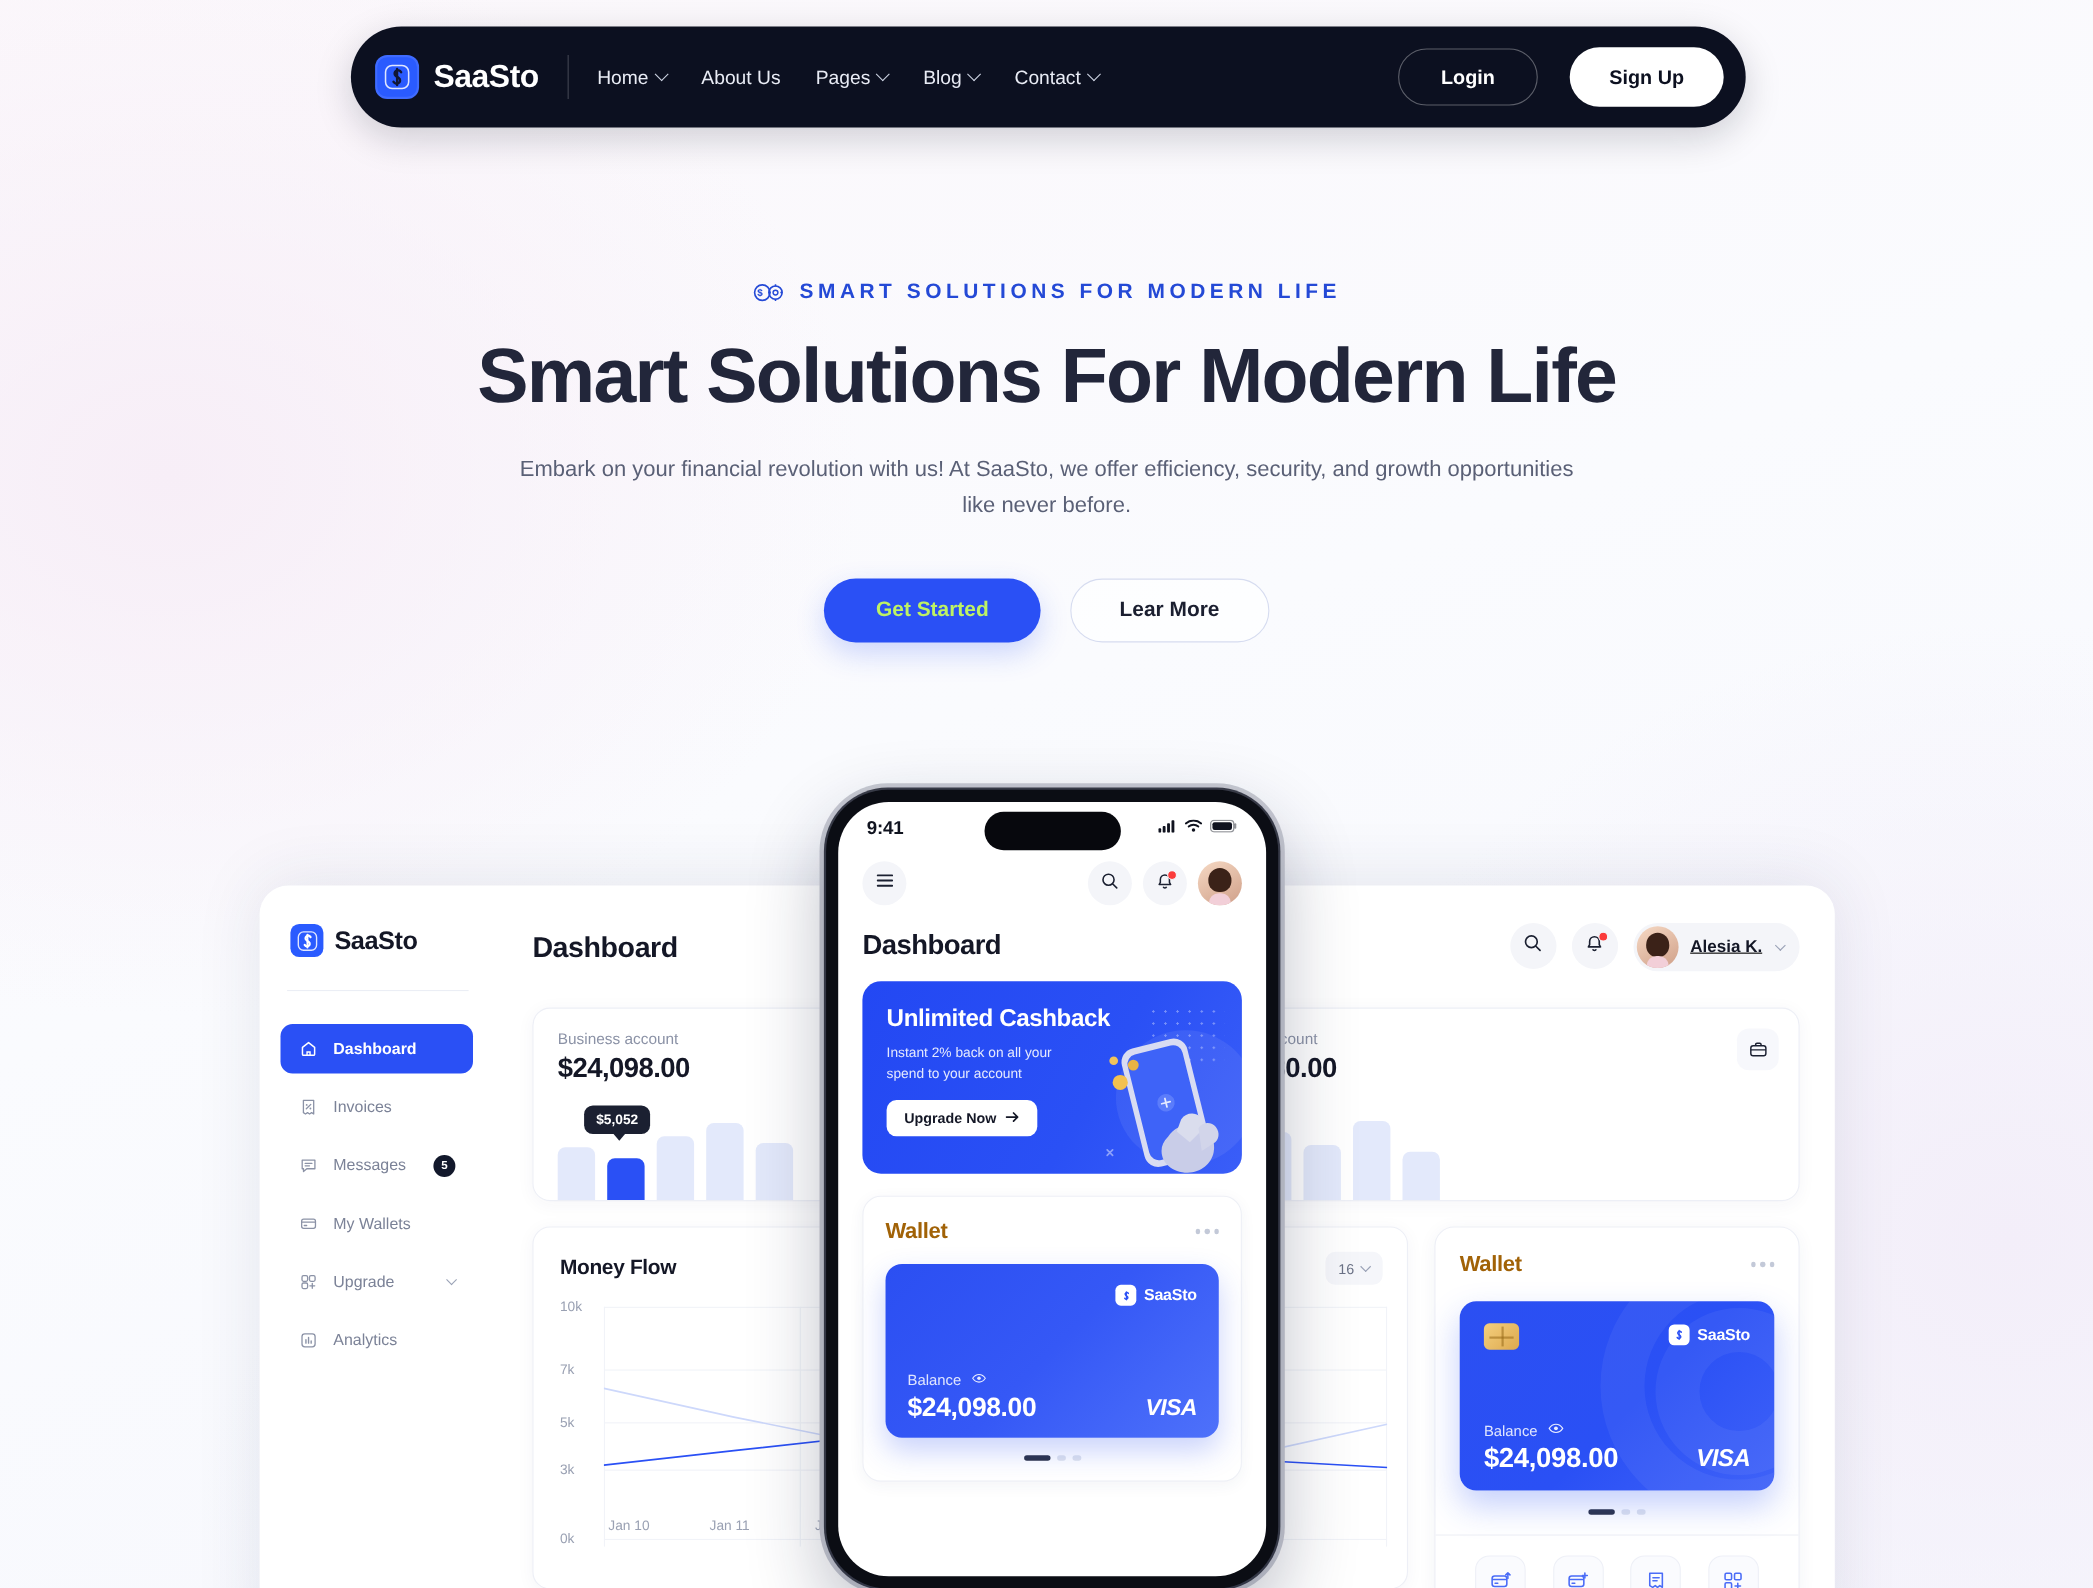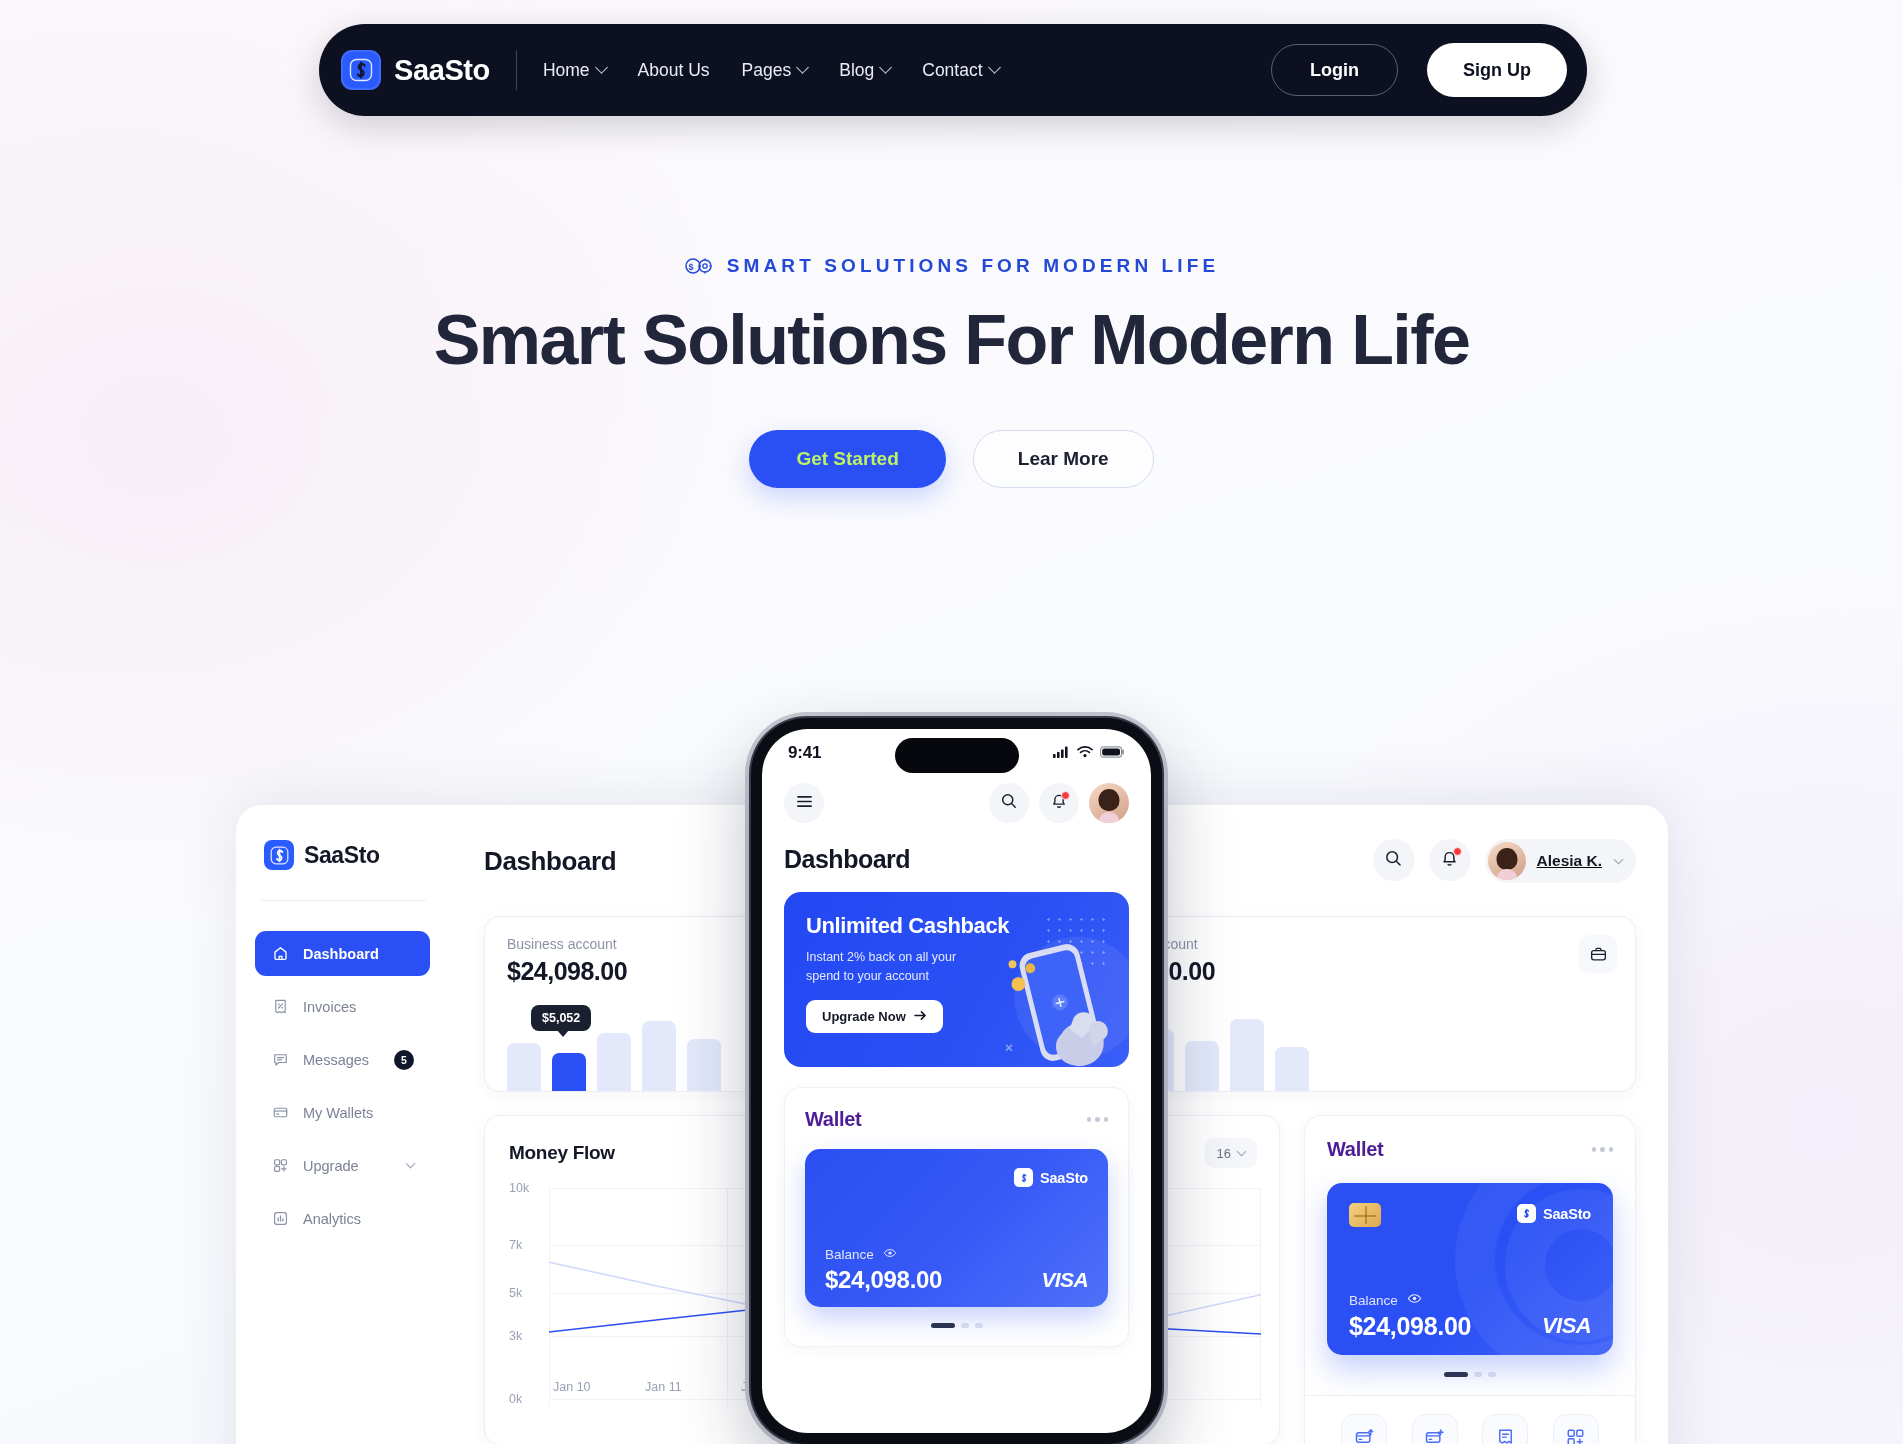--- a/index.html
+++ b/index.html
@@ -155,21 +155,21 @@
   .gl{ position:absolute; left:0; right:0; height:1px; background:#f1f3f8; }
   .gv{ position:absolute; top:0; bottom:0; width:1px; background:#f1f3f8; }
   .xlab{ position:absolute; bottom:12px; font-size:12.5px; color:#9aa1b3; }
 
   
   .wallet-card{
     width:332px; flex:0 0 332px; background:#fff; border:1px solid #edeff6; border-radius:18px;
     padding:22px 22px 0; box-shadow:0 3px 16px rgba(40,52,98,.05); position:relative;
   }
   .wallet-head{ display:flex; align-items:center; }
-  .wallet-title{ font-size:20px; font-weight:700; color:#4c1d95; letter-spacing:-.3px; }
+  .wallet-title{ font-size:20px; font-weight:700; color:#a16207; letter-spacing:-.3px; }
   .dots{ margin-left:auto; display:flex; gap:4px; cursor:pointer; }
   .dots i{ width:4.5px;height:4.5px;border-radius:50%; background:#c3c9d8; display:block; }
   .credit{
     margin-top:22px; height:172px; border-radius:15px; position:relative; overflow:hidden;
     background:linear-gradient(135deg,#2b4ff2 0%,#2a50f5 55%,#3f62f8 100%);
     box-shadow:0 14px 30px rgba(42,80,245,.27);
     padding:20px 22px;
   }
   .credit .ring{ position:absolute; border-radius:50%; border:40px solid rgba(255,255,255,.055); }
   .r1{ width:250px;height:250px; right:-92px; top:-48px; }
@@ -291,20 +291,21 @@
           <circle cx="21" cy="9" r="6" fill="none" stroke="#2449d6" stroke-width="1.5"></circle>
           <circle cx="21" cy="9" r="2.2" fill="none" stroke="#2449d6" stroke-width="1.3"></circle>
           <g stroke="#2449d6" stroke-width="1.4">
             <path d="M21 1.4v2M21 14.6v2M14.6 9h2M25.4 9h2"></path>
           </g>
         </svg>
       </span>
       <span>SMART SOLUTIONS FOR MODERN LIFE</span>
     </div>
     <h1 class="hero-title">Smart Solutions For Modern Life</h1>
+    <p class="hero-sub">Embark on your financial revolution with us! At SaaSto, we offer efficiency, security, and growth opportunities like never before.</p>
     <div class="hero-cta">
       <button class="cta-primary">Get Started</button>
       <button class="cta-secondary">Lear More</button>
     </div>
   </div>
 
   <div class="dash">
 
     <div class="dash-side">
       <div class="side-brand">

